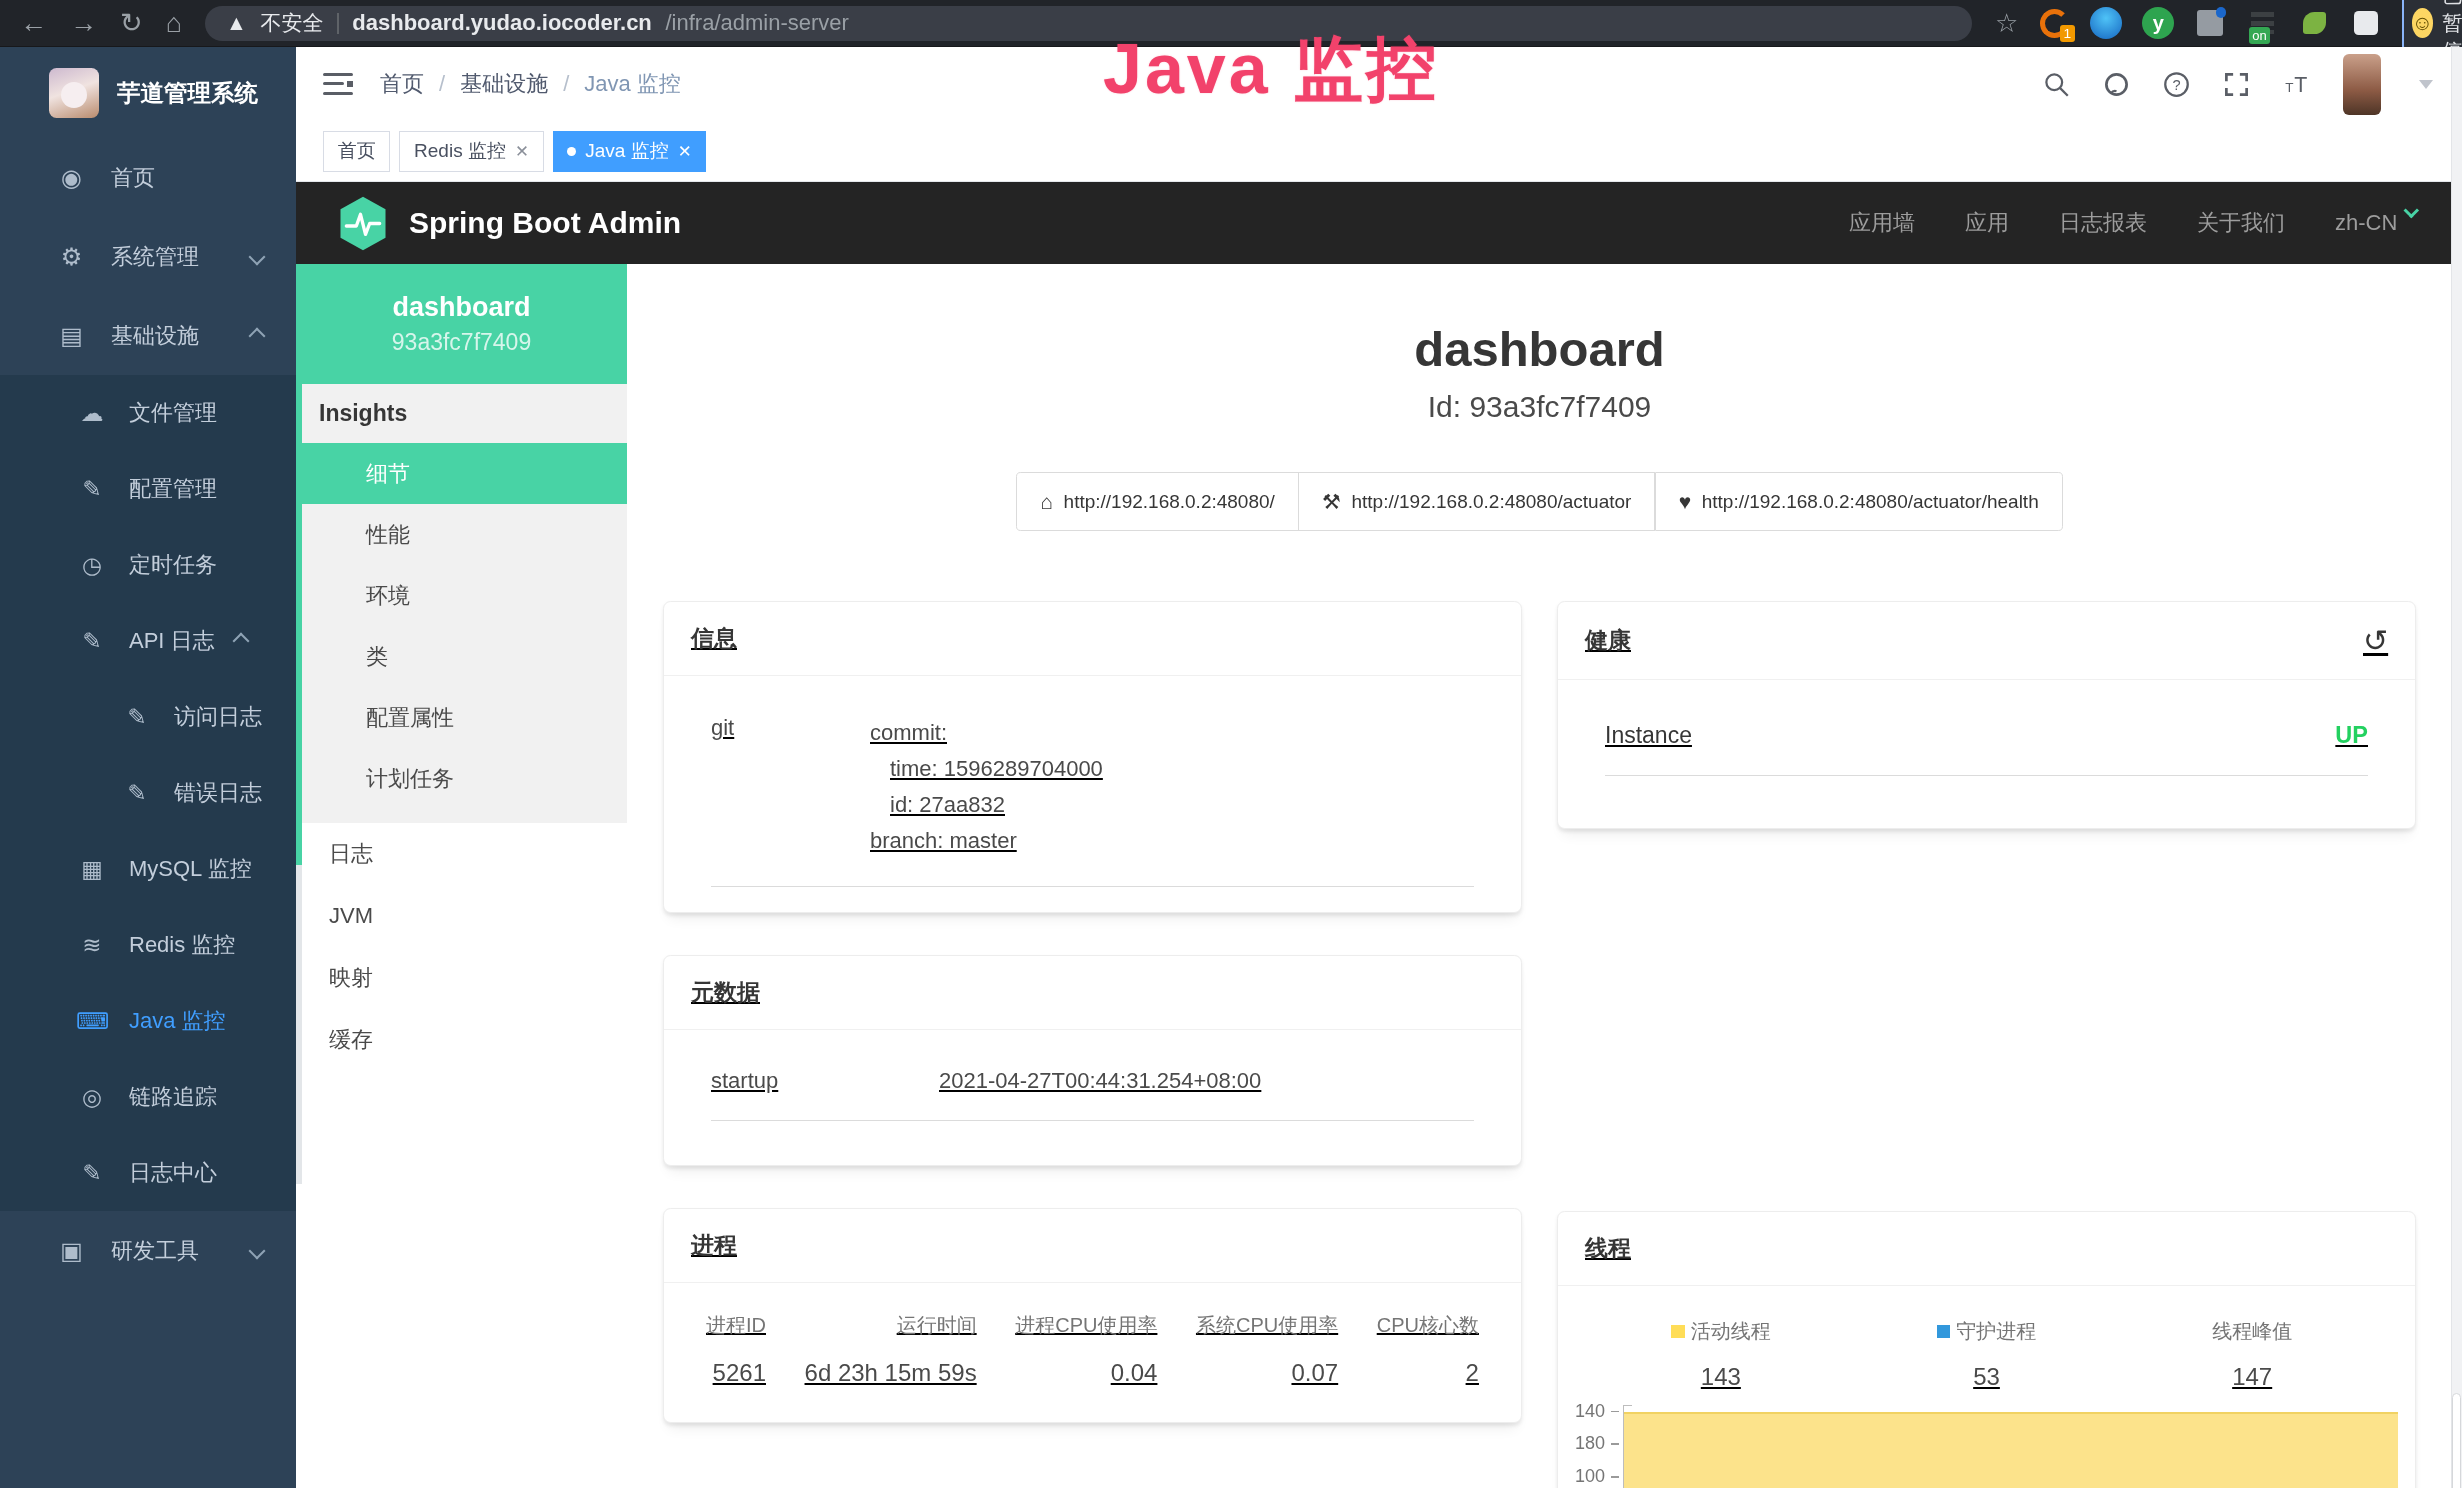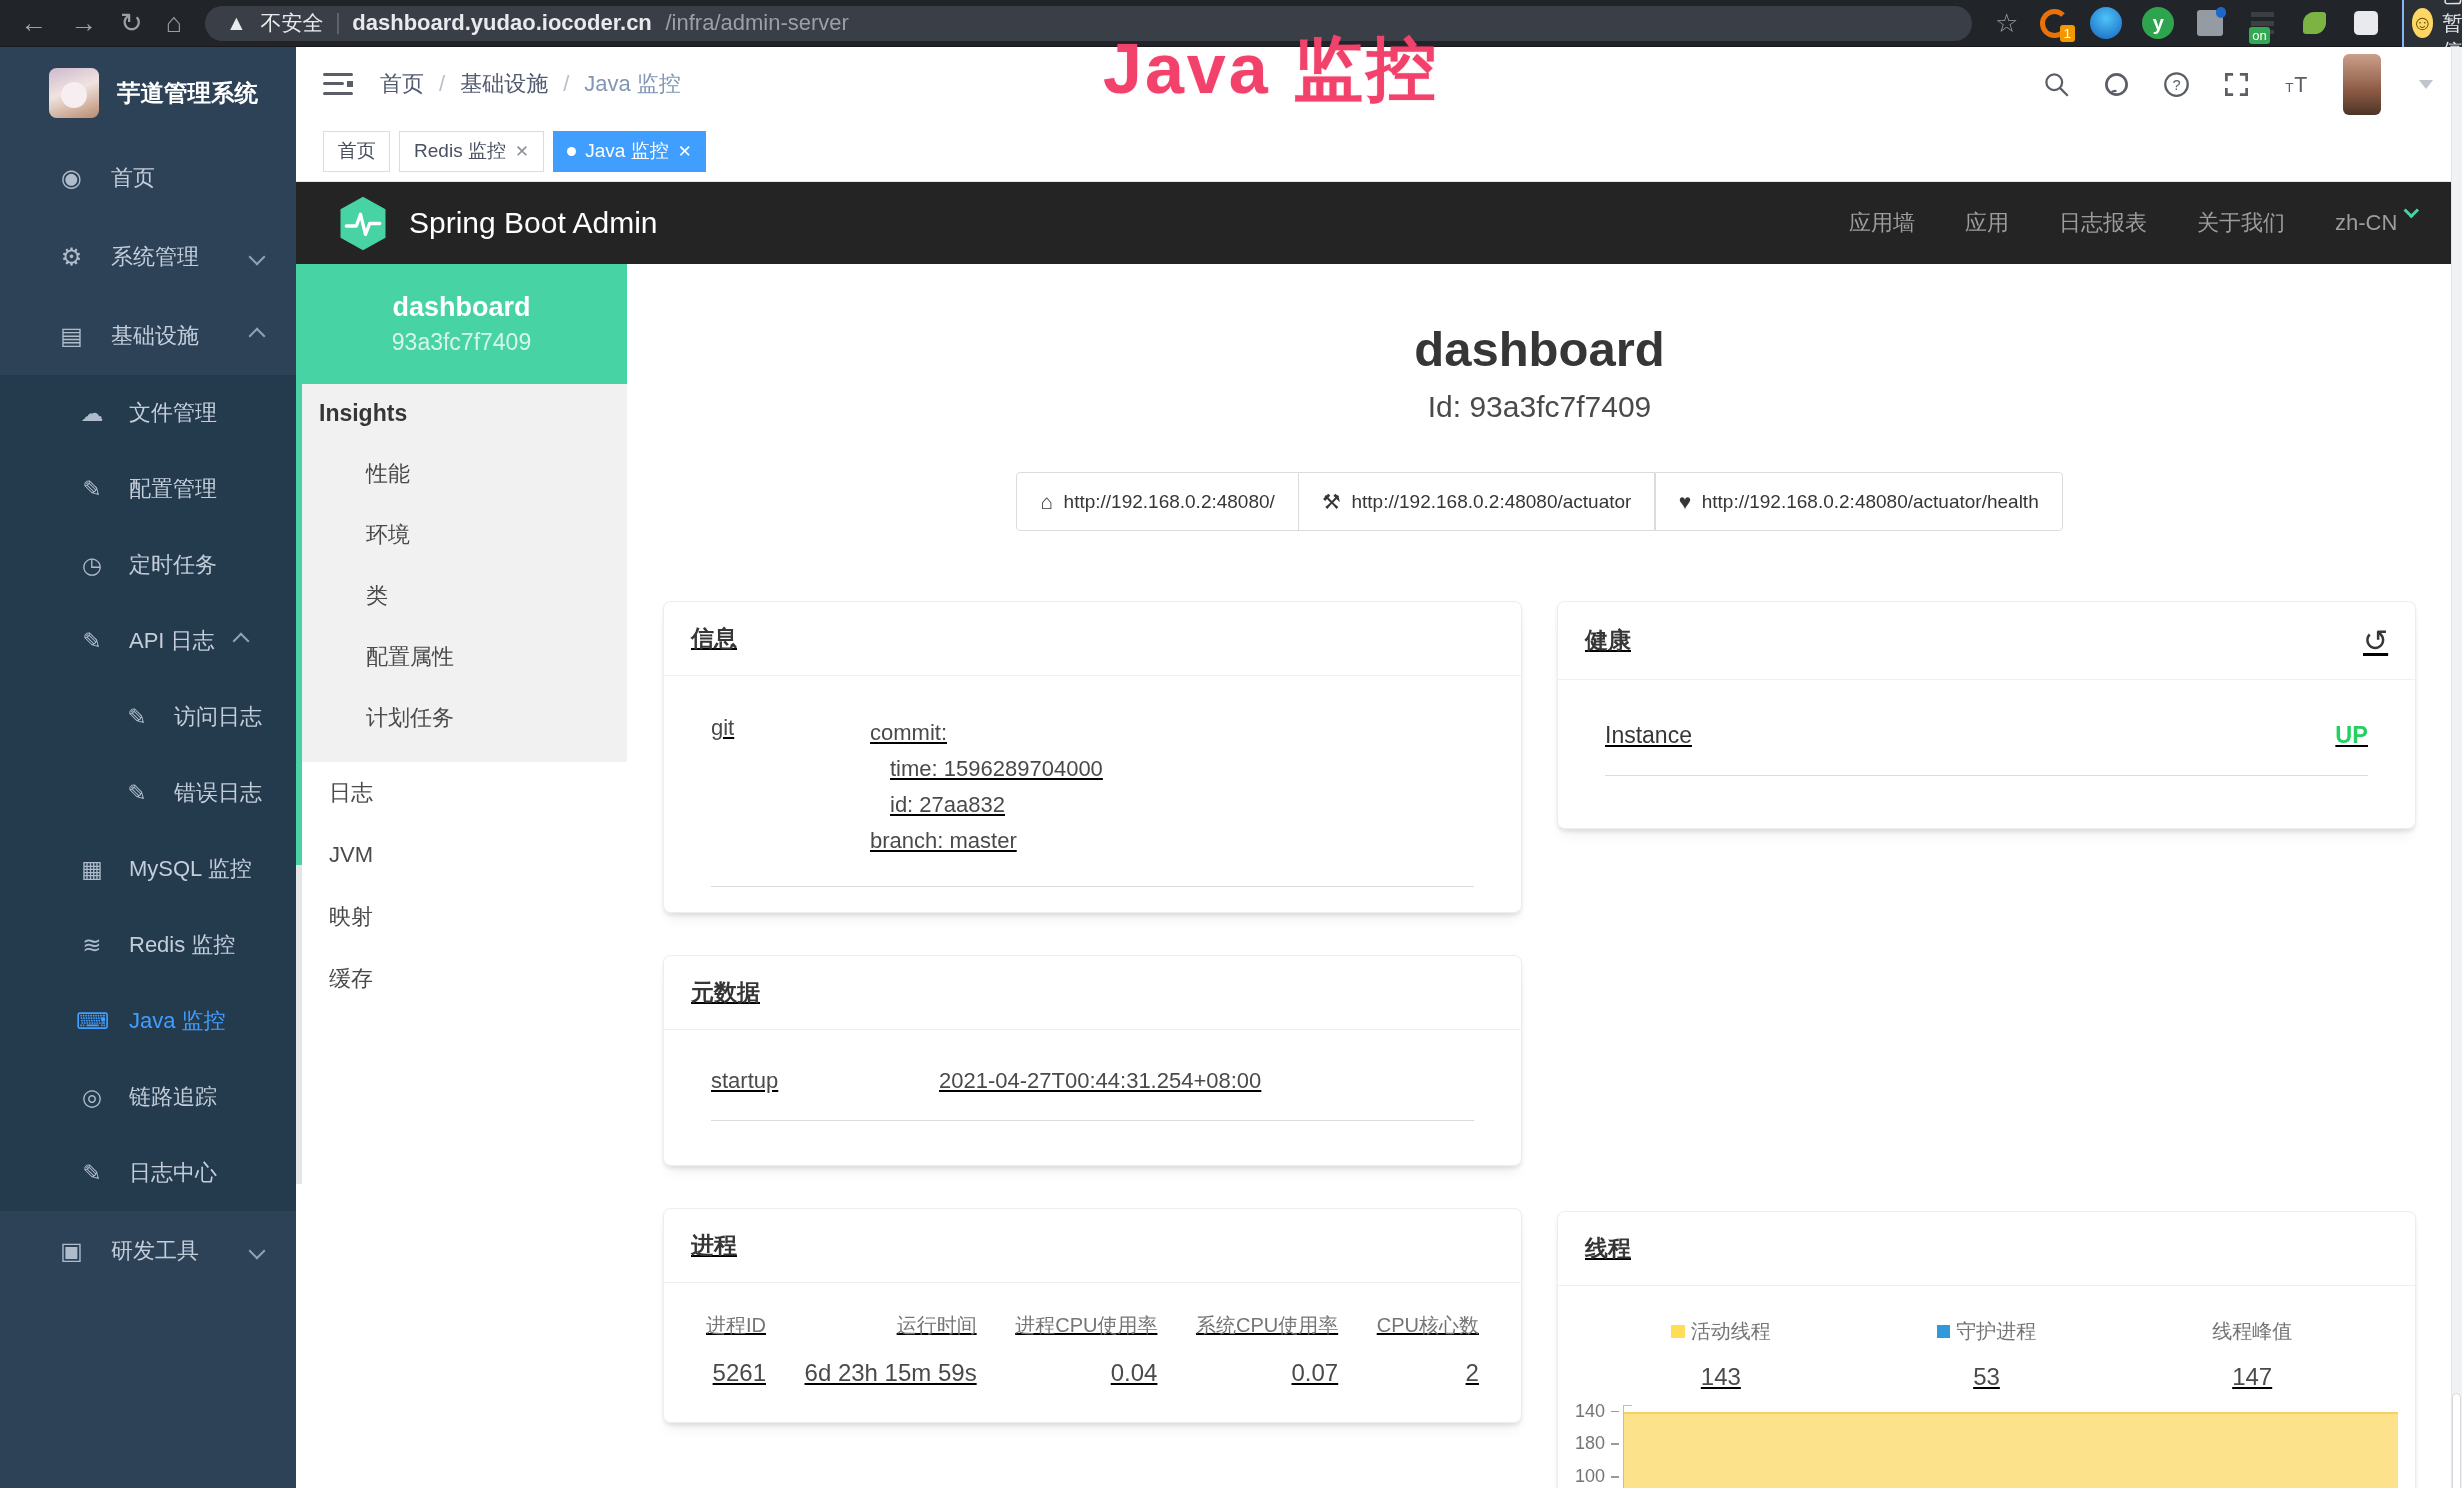--- a/index.html
+++ b/index.html
@@ -74,21 +74,21 @@
   .tag.active { background:#409eff; border-color:#409eff; color:#fff; }
   .tag.active .dot { display:block; }
   .tag.active .x { color:#fff; }
 
   
   .annotation { position:absolute; left:1103px; top:23px; font-size:70px; font-weight:600; color:#f2426b; z-index:50; letter-spacing:3px; text-shadow:0 0 1.5px rgba(242,66,107,.35); }
 
   
   .sba-bar { position:absolute; left:296px; top:182px; width:2167px; height:82px; background:#242424; display:flex; align-items:center; padding:0 46px 0 42px; }
   .sba-logo { width:50px; height:55px; margin-right:21px; }
-  .sba-brand { color:#fff; font-size:30px; font-weight:normal; }
+  .sba-brand { color:#fff; font-size:30px; font-weight:bold; }
   .sba-nav { margin-left:auto; display:flex; align-items:center; gap:50px; }
   .sba-link { color:#9d9d9d; font-size:22px; cursor:pointer; }
   .sba-locale { color:#9d9d9d; font-size:22px; display:flex; gap:9px; }
   .sba-chev { width:10.6px; height:10.6px; border-right:3px solid #48d3a5; border-bottom:3px solid #48d3a5; transform:rotate(45deg); margin-top:-4.6px; }
 
   
   .subsidebar { position:absolute; left:296px; top:264px; width:331px; height:1225px; background:#fff; }
   .scroll-strip { position:absolute; left:0; top:120px; width:6px; height:481px; background:#48d3a5; z-index:5;}
   .scroll-track { position:absolute; left:0; top:601px; width:6px; height:319px; background:#e3e6e9; z-index:5;}
   .inst-head { height:120px; background:#48d3a5; color:#fff; display:flex; flex-direction:column; align-items:center; justify-content:center; gap:6px; }
@@ -357,20 +357,21 @@
 
   <div class="subsidebar">
     <div class="scroll-strip"></div>
     <div class="scroll-track"></div>
     <div class="inst-head">
       <span class="inst-name">dashboard</span>
       <span class="inst-id">93a3fc7f7409</span>
     </div>
     <div class="insights-group">
       <div class="group-head">Insights</div>
+      <div class="sub-item active">细节</div>
       <div class="sub-item">性能</div>
       <div class="sub-item">环境</div>
       <div class="sub-item">类</div>
       <div class="sub-item">配置属性</div>
       <div class="sub-item">计划任务</div>
     </div>
     <div class="root-item">日志</div>
     <div class="root-item">JVM</div>
     <div class="root-item">映射</div>
     <div class="root-item">缓存</div>

